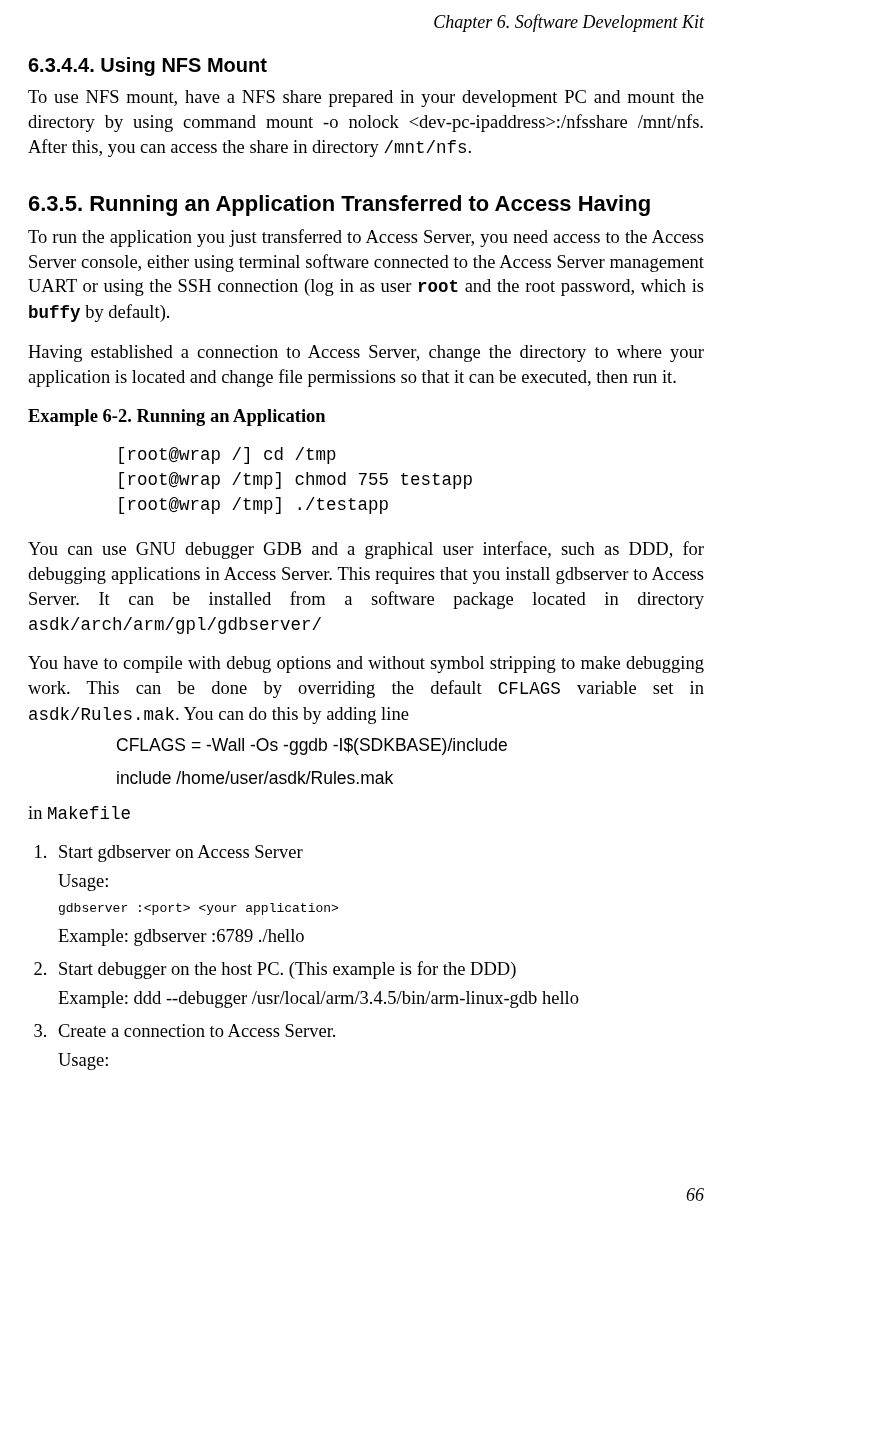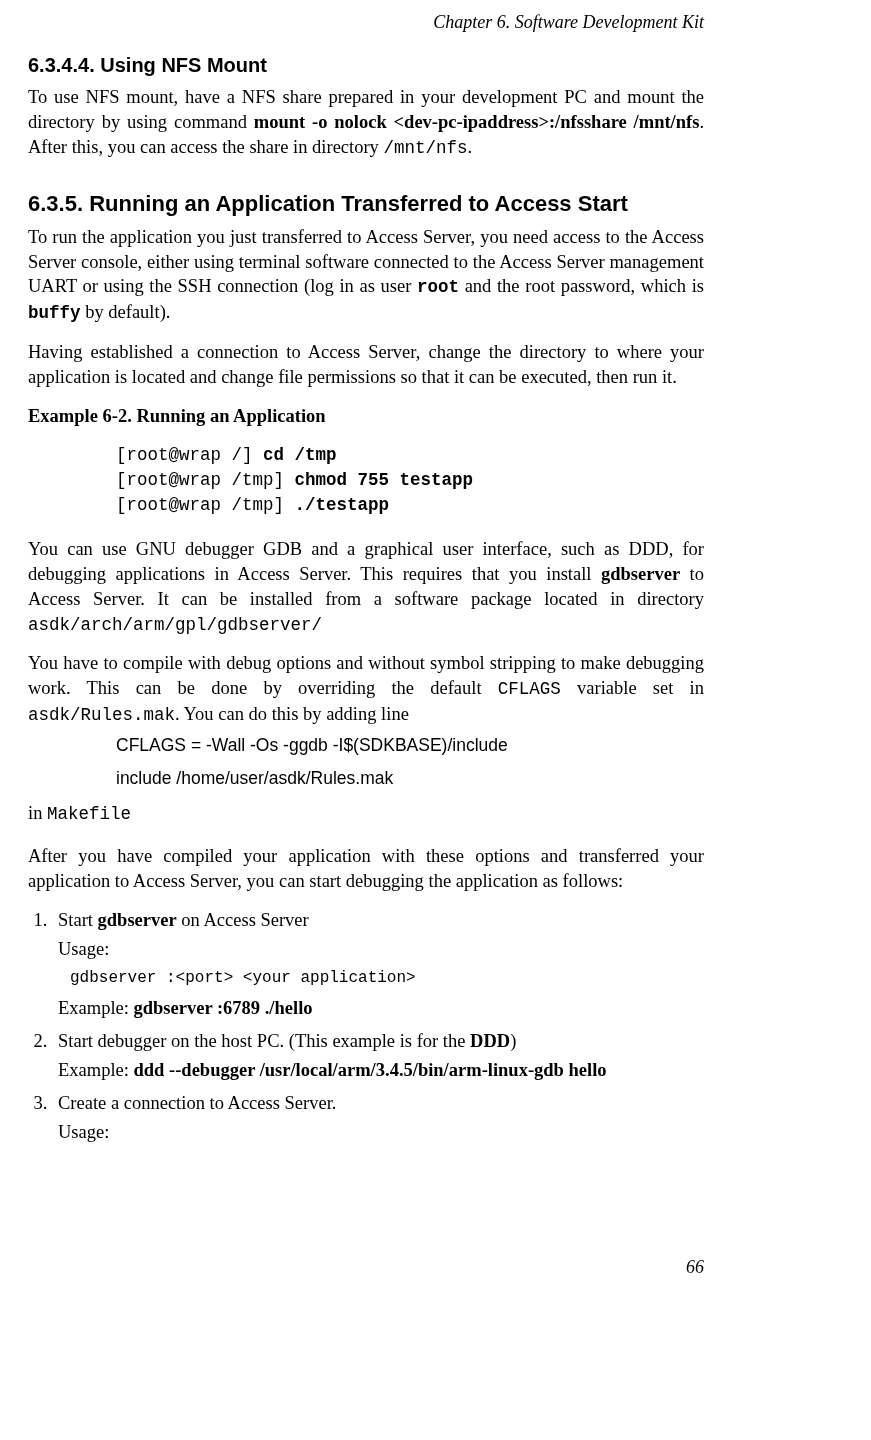--- a/index.html
+++ b/index.html
@@ -75,44 +75,44 @@
     ol.steps > li {
       margin-bottom: 8px;
       padding-left: 6px;
     }
     ol.steps p {
       text-align: left;
       margin: 4px 0 6px 0;
     }
     .usage-code {
       font-family: "Courier New", Courier, monospace;
-      font-size: 16px;
-      margin: 4px 0 6px 12px;
+      font-size: 13px;
+      margin: 4px 0 6px 0;
     }
     .page-number {
       text-align: right;
       font-style: italic;
       font-size: 18px;
       margin-top: 110px;
     }
-    b { font-weight: bold; }
+    b { font-weight: normal; }
   </style>
 </head>
 <body>
 
 <div class="page">
 
   <div class="running-header">Chapter 6. Software Development Kit</div>
 
   <div class="h4">6.3.4.4. Using NFS Mount</div>
   <p>
     <span>To use NFS mount, have a NFS share prepared in your development PC and mount the directory by using command </span><b>mount -o nolock &lt;dev-pc-ipaddress&gt;:/nfsshare /mnt/nfs</b><span>. After this, you can access the share in directory </span><span class="mono">/mnt/nfs</span><span>.</span>
   </p>
 
-  <div class="h3 section-gap">6.3.5. Running an Application Transferred to Access Start</div>
+  <div class="h3 section-gap">6.3.5. Running an Application Transferred to Access Having</div>
   <p>
     <span>To run the application you just transferred to Access Server, you need access to the Access Server console, either using terminal software connected to the Access Server management UART or using the SSH connection (log in as user </span><span class="mono-bold">root</span><span> and the root password, which is </span><span class="mono-bold">buffy</span><span> by default).</span>
   </p>
   <p>Having established a connection to Access Server, change the directory to where your application is located and change file permissions so that it can be executed, then run it.</p>
 
   <div class="example-title">Example 6-2. Running an Application</div>
 
   <div class="code-block"><span>[root@wrap /] </span><b>cd /tmp</b>
 <span>[root@wrap /tmp] </span><b>chmod 755 testapp</b>
 <span>[root@wrap /tmp] </span><b>./testapp</b></div>
@@ -126,21 +126,20 @@
 
   <div class="code-block-tight">CFLAGS = -Wall -Os -ggdb -I$(SDKBASE)/include</div>
 
 
   <div class="code-block-tight">include /home/user/asdk/Rules.mak</div>
 
   <p>
     <span>in </span><span class="mono">Makefile</span>
   </p>
 
-  <p style="margin-top:18px;">After you have compiled your application with these options and transferred your application to Access Server, you can start debugging the application as follows:</p>
 
   <ol class="steps">
     <li>
       <span>Start </span><b>gdbserver</b><span> on Access Server</span>
       <p>Usage:</p>
       <div class="usage-code">gdbserver :&lt;port&gt; &lt;your application&gt;</div>
       <p><span>Example: </span><b>gdbserver :6789 ./hello</b></p>
     </li>
     <li>
       <span>Start debugger on the host PC. (This example is for the </span><b>DDD</b><span>)</span>

